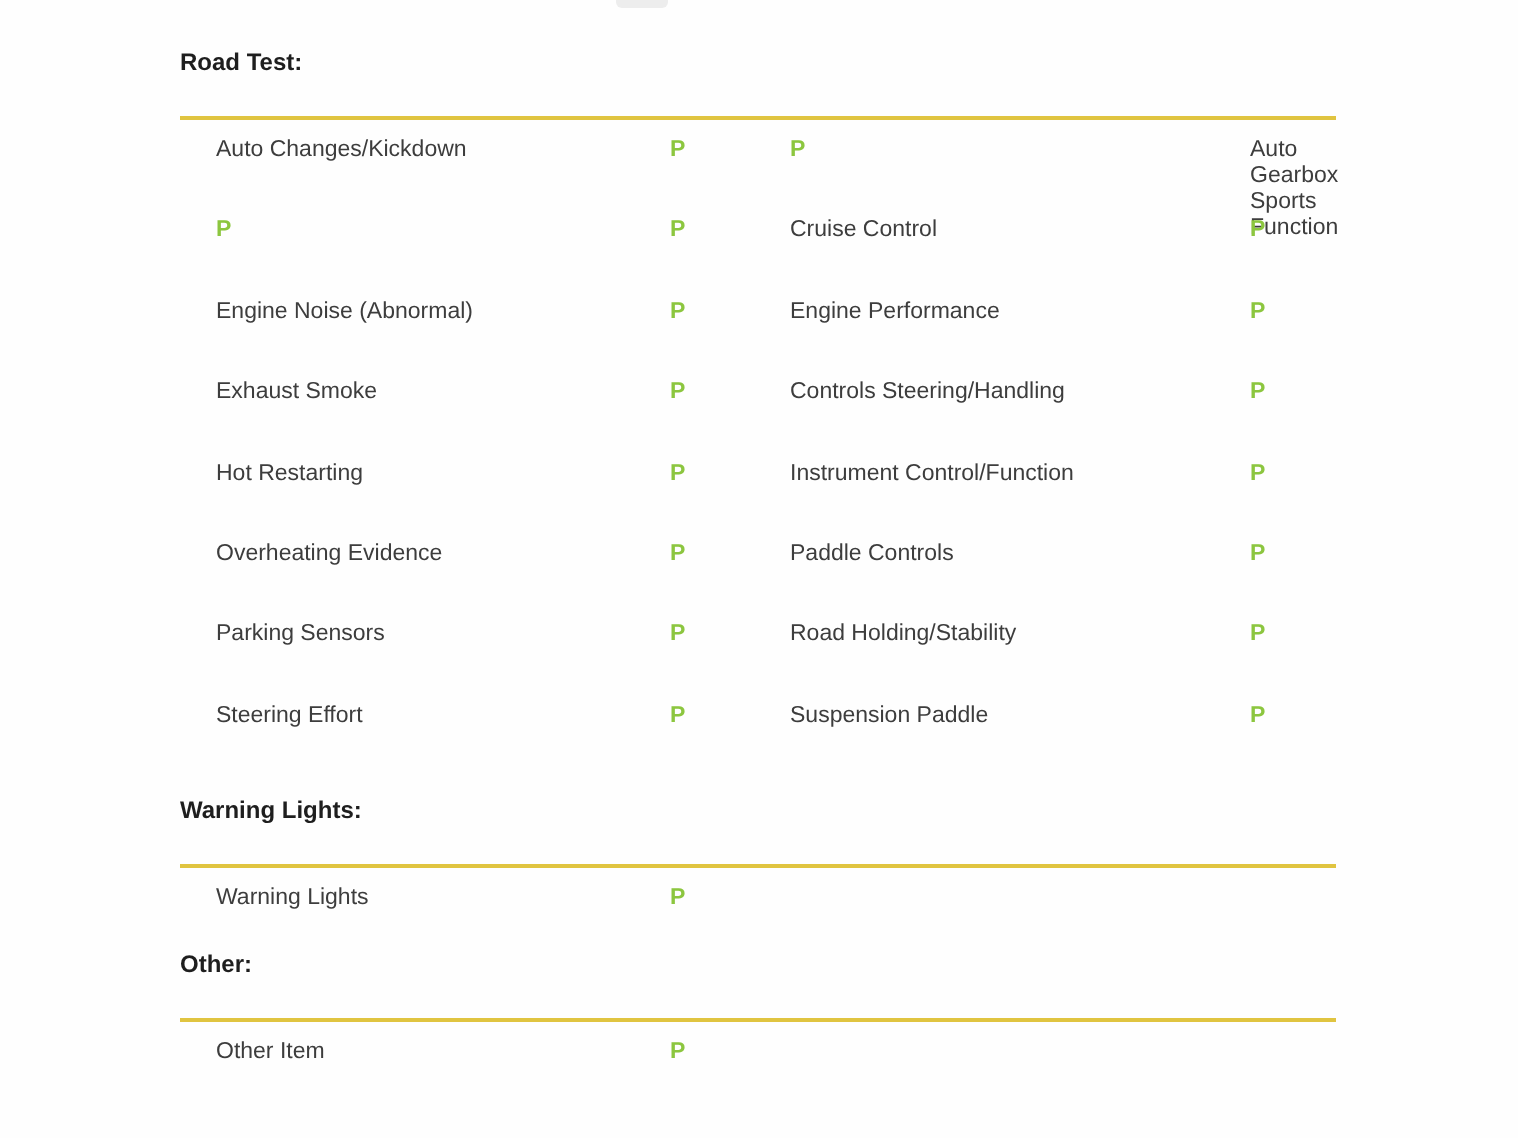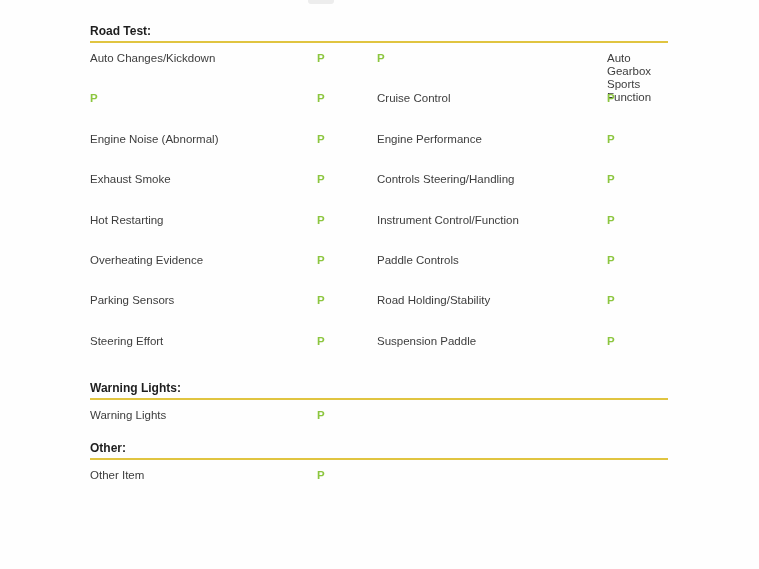--- a/index.html
+++ b/index.html
@@ -33,35 +33,36 @@
     position: absolute;
     left: 90px;
     top: 0;
     width: 578px;
   }
   .section-header {
     font-size: 12px;
     line-height: 14px;
     font-weight: bold;
     color: #1e1e1e;
-    padding-bottom: 3px;
+    padding-bottom: 20px;
     border-bottom: 2px solid #e0c440;
   }
   .section-header.first { margin-top: 24px; }
   .section-header.second { margin-top: 15px; }
   .section-header.third { margin-top: 0; }
   .items-grid {
     display: grid;
     grid-template-columns: 227px 60px 230px 61px;
     grid-auto-rows: 40.4px;
   }
   .cell {
     padding-top: 9px;
     font-size: 11.5px;
     line-height: 13px;
+    margin-left: 18px;
   }
   .item-label {
     color: #3d3d3d;
   }
   .item-status {
     color: #8cc63f;
     font-weight: bold;
     letter-spacing: 0.5px;
   }
 </style>

